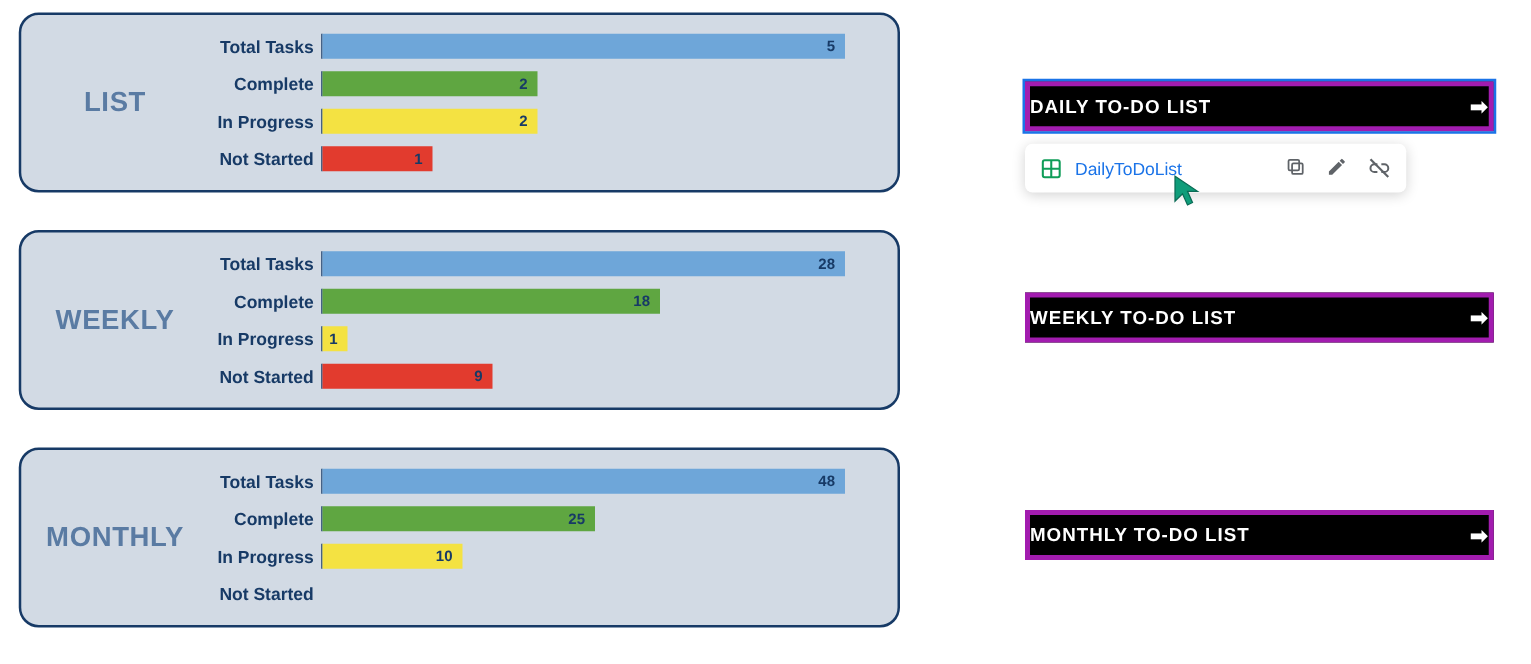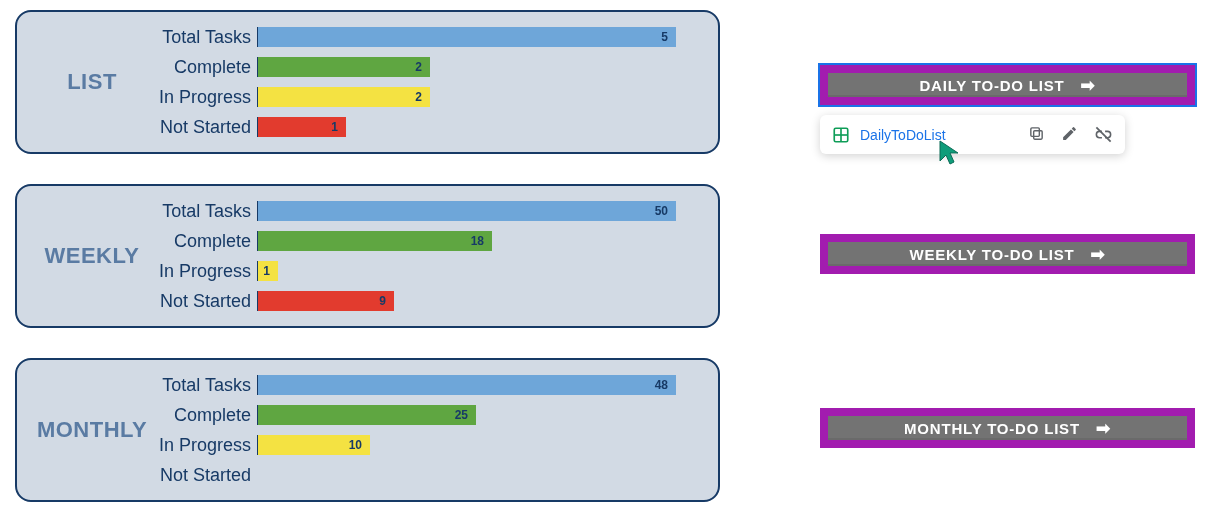--- a/index.html
+++ b/index.html
@@ -36,23 +36,23 @@
     flex: 1;
   }
   .bar-row {
     display: flex;
     align-items: center;
     height: 30px;
   }
   .bar-label {
     width: 100px;
     text-align: right;
-    font-size: 18px;
+    font-size: 14px;
     color: #173a66;
-    font-weight: 400;
+    font-weight: 700;
     padding-right: 6px;
   }
   .bar-track {
     position: relative;
     flex: 1;
     height: 20px;
     border-left: 1.5px solid #173a66;
   }
   .bar-fill {
     position: absolute;
@@ -73,26 +73,26 @@
   .c-nstart  { background: #e23b2e; }
 
   .right-col {
     margin-left: 100px;
     flex: 1;
     position: relative;
   }
   .nav-btn {
     width: 375px;
     height: 40px;
-    background: #737373;
-    border: 8px solid #a21caf;
+    background: #000000;
+    border: 4px solid #a21caf;
     box-shadow: inset 0 -2px 0 rgba(0,0,0,0.08);
     display: flex;
     align-items: center;
-    justify-content: center;
+    justify-content: space-between;
     color: #fff;
     font-weight: 700;
     font-size: 15px;
     letter-spacing: 0.8px;
     cursor: pointer;
   }
   .nav-btn .arrow {
     margin-left: 16px;
     font-size: 17px;
     font-weight: 900;
@@ -211,27 +211,27 @@
   </div>
 </div>
 
 <div class="row">
   <div class="panel">
     <div class="panel-title">WEEKLY</div>
     <div class="bars">
       <div class="bar-row">
         <div class="bar-label">Total Tasks</div>
         <div class="bar-track">
-            <div class="bar-fill c-total" style="width:418px">50</div>
+            <div class="bar-fill c-total" style="width:418px">28</div>
           </div>
       </div>
       <div class="bar-row">
         <div class="bar-label">Complete</div>
         <div class="bar-track">
-            <div class="bar-fill c-comp" style="width:234px">18</div>
+            <div class="bar-fill c-comp" style="width:270px">18</div>
           </div>
       </div>
       <div class="bar-row">
         <div class="bar-label">In Progress</div>
         <div class="bar-track">
             <div class="bar-fill c-prog" style="width:20px">1</div>
           </div>
       </div>
       <div class="bar-row">
         <div class="bar-label">Not Started</div>

